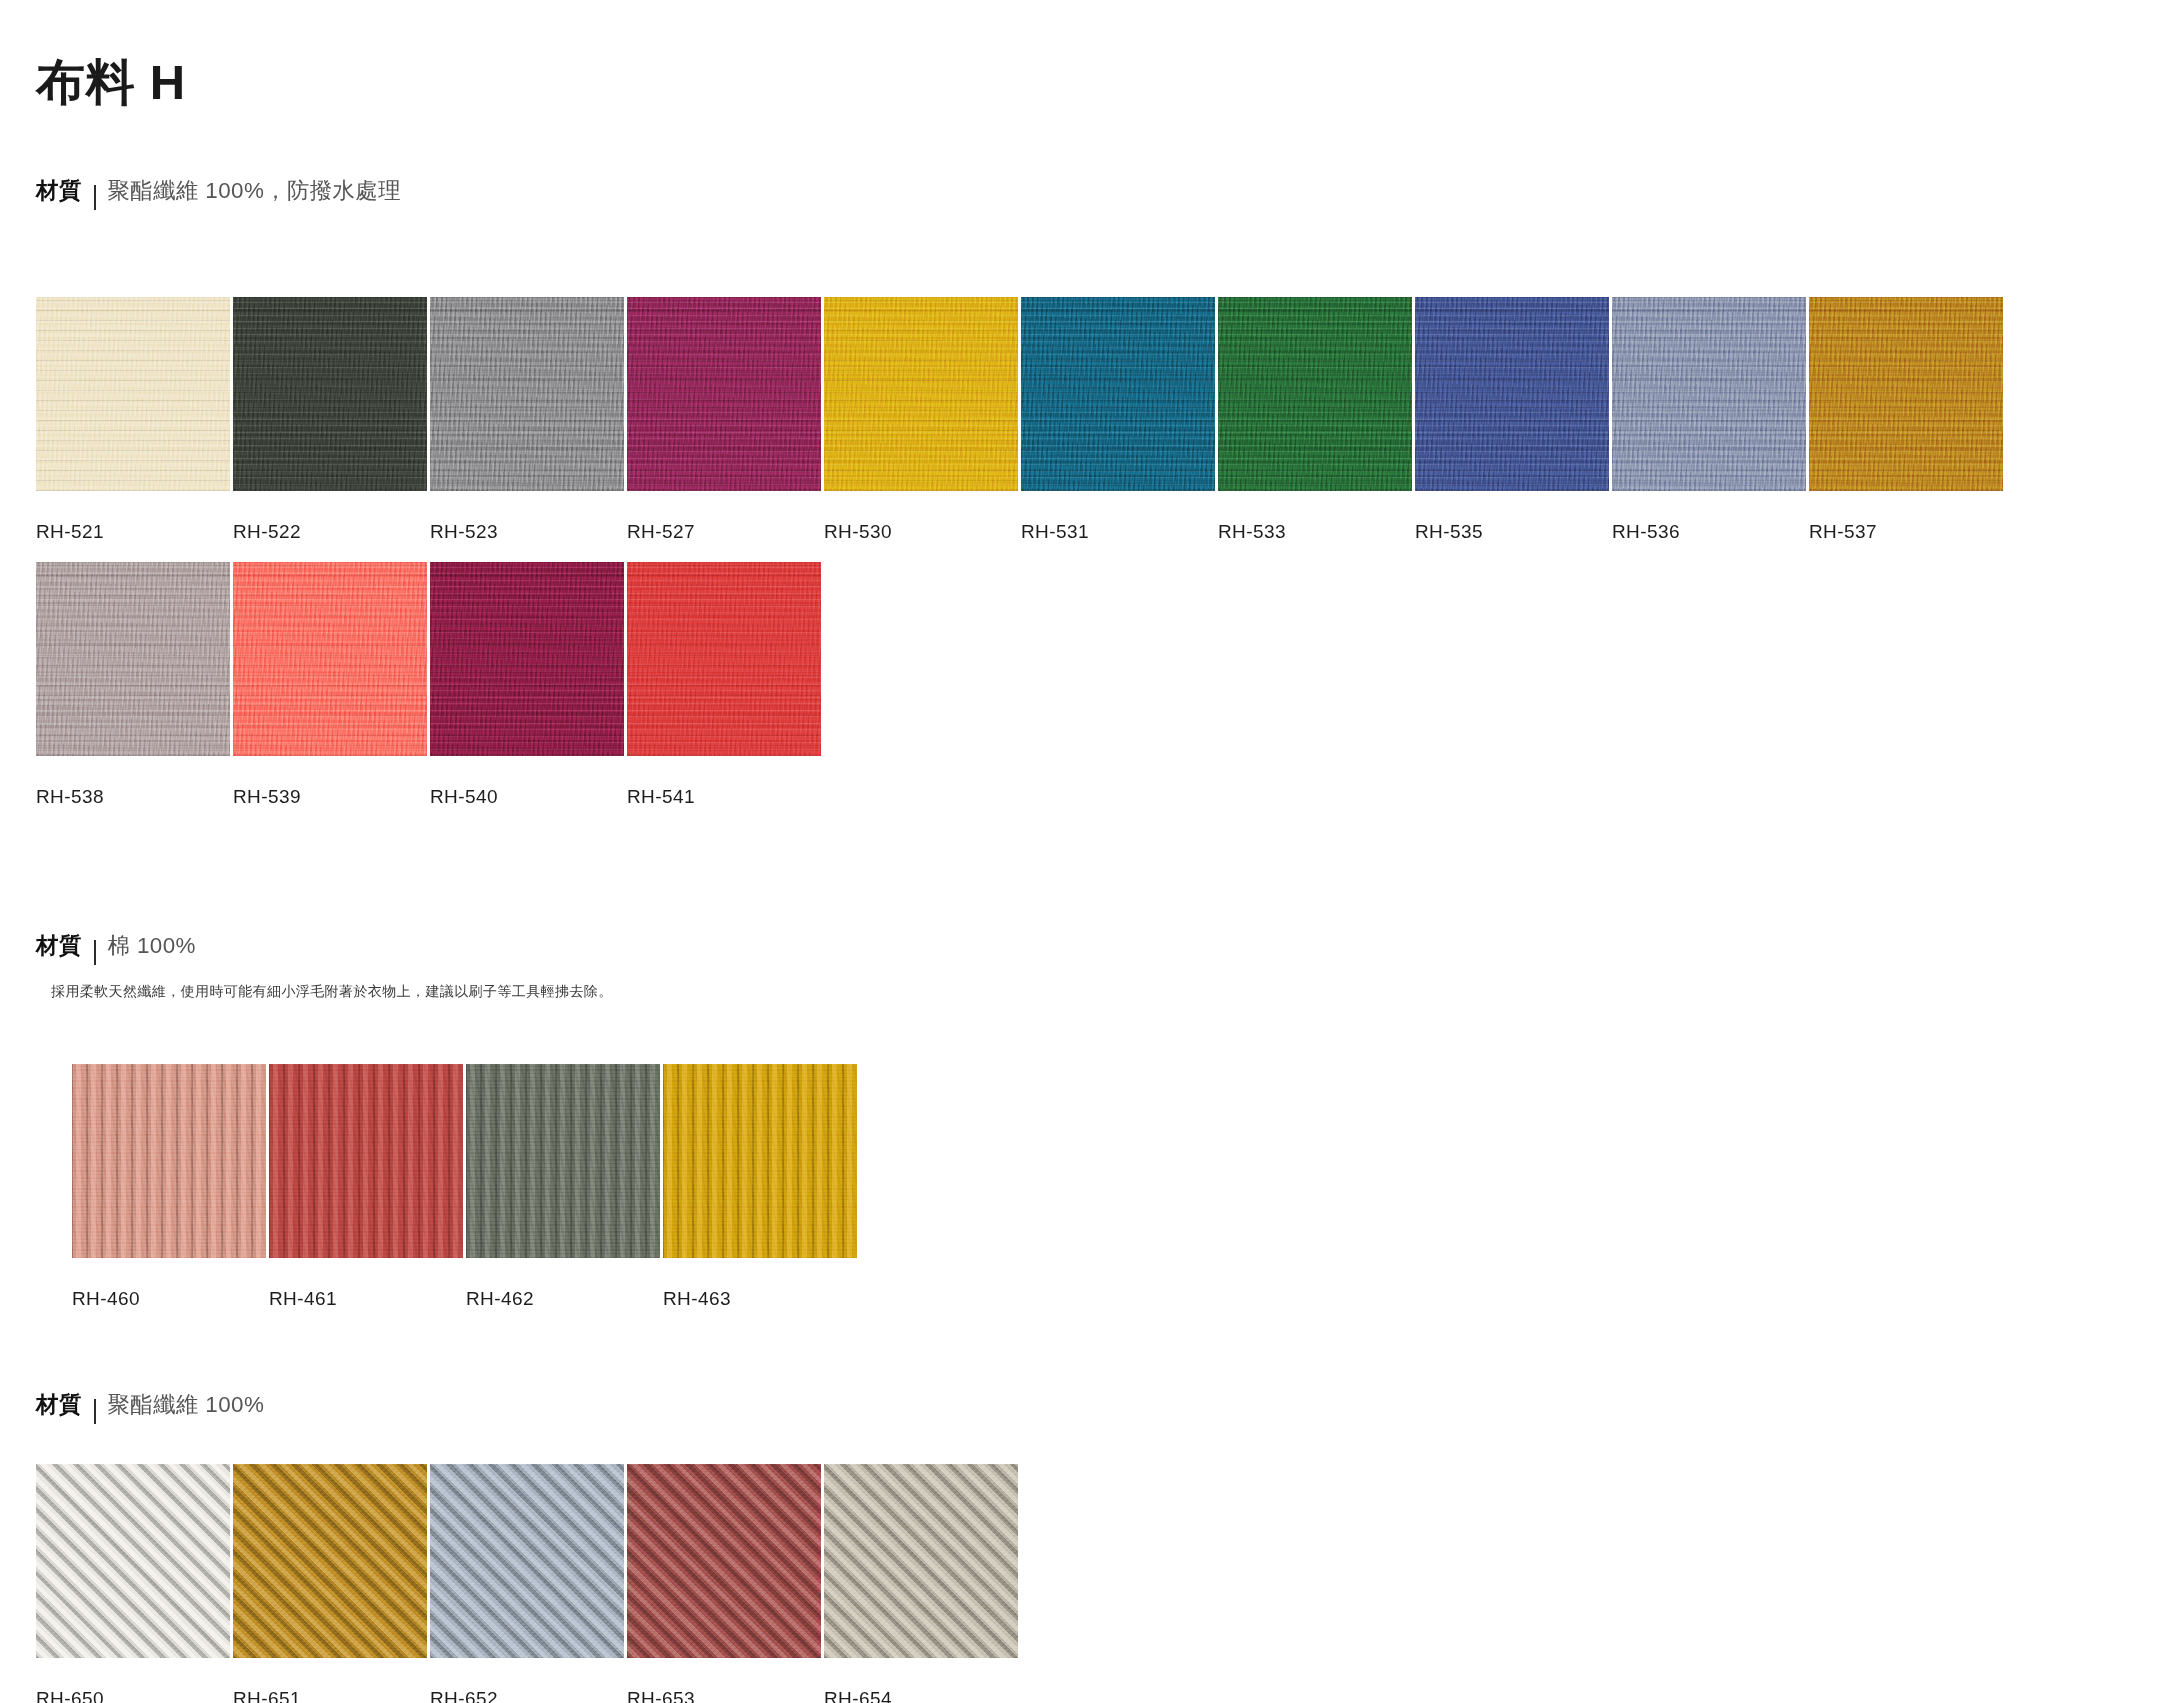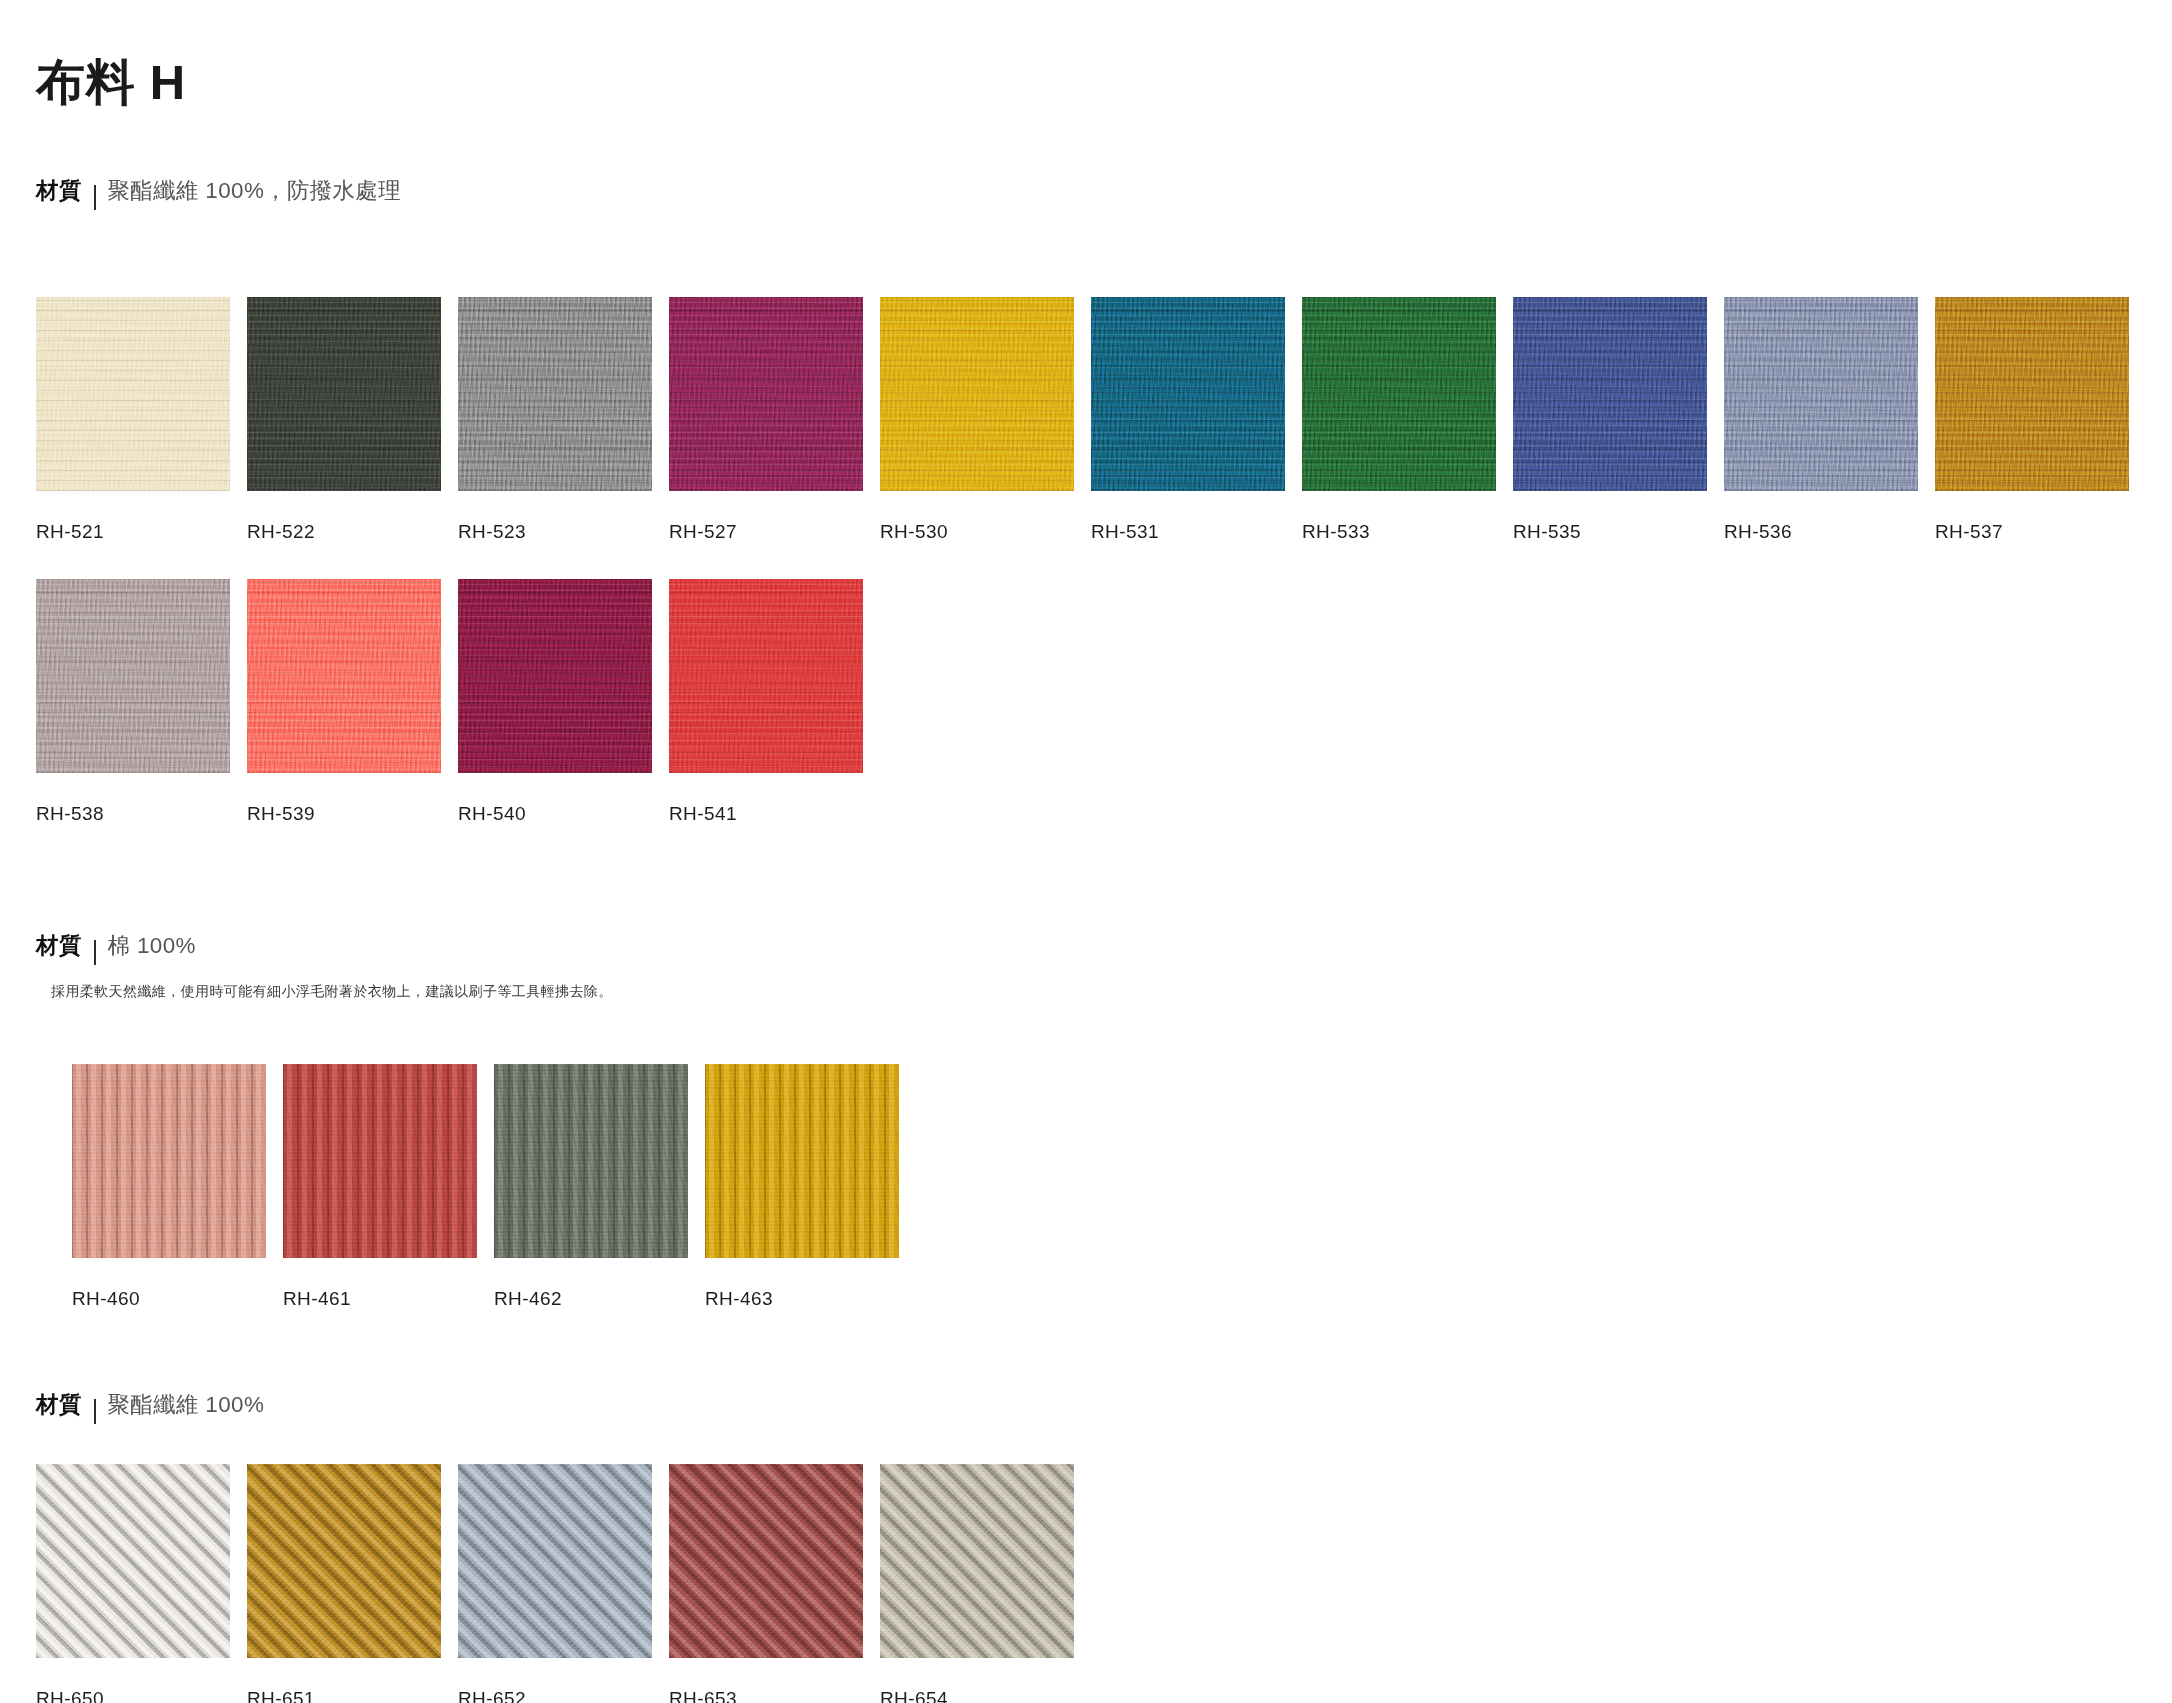--- a/index.html
+++ b/index.html
@@ -28,21 +28,21 @@
     margin:0 11.6px; position:relative; top:3.6px;
   }
   .mat-val{ font-size:22.4px; font-weight:400; color:#555; letter-spacing:0.4px; }
 
   .mat-note{
     position:absolute; left:51px; font-size:14px; font-weight:400;
     color:#3a3a3a; letter-spacing:0.4px; white-space:nowrap;
   }
 
   
-  .swatch-row{ position:absolute; left:36px; display:flex; gap:17px; }
+  .swatch-row{ position:absolute; left:36px; display:flex; gap:3px; }
   .swatch-cell{ width:194px; }
   .swatch{
     width:194px; height:194px; position:relative; overflow:hidden;
     background:#ddd;
   }
   .swatch .tex{ position:absolute; inset:0; }
   .swatch-label{
     margin-top:30px; font-size:19px; color:#1d1d1d;
     letter-spacing:0.4px; white-space:nowrap;
   }
@@ -181,21 +181,21 @@
       <div class="swatch-label">RH-536</div>
     </div>
     <div class="swatch-cell">
       <div class="swatch">
           <div class="tex tex-knit" style="background-color: rgb(185, 130, 31);"></div>
         </div>
       <div class="swatch-label">RH-537</div>
     </div>
   </div>
 
-  <div class="swatch-row" style="top:579px;justify-content:flex-end;">
+  <div class="swatch-row" style="top:562px;justify-content:flex-end;">
     <div class="swatch-cell">
       <div class="swatch">
           <div class="tex tex-knit" style="background-color: rgb(175, 160, 160);"></div>
         </div>
       <div class="swatch-label">RH-538</div>
     </div>
     <div class="swatch-cell">
       <div class="swatch">
           <div class="tex tex-knit" style="background-color: rgb(251, 111, 99);"></div>
         </div>

